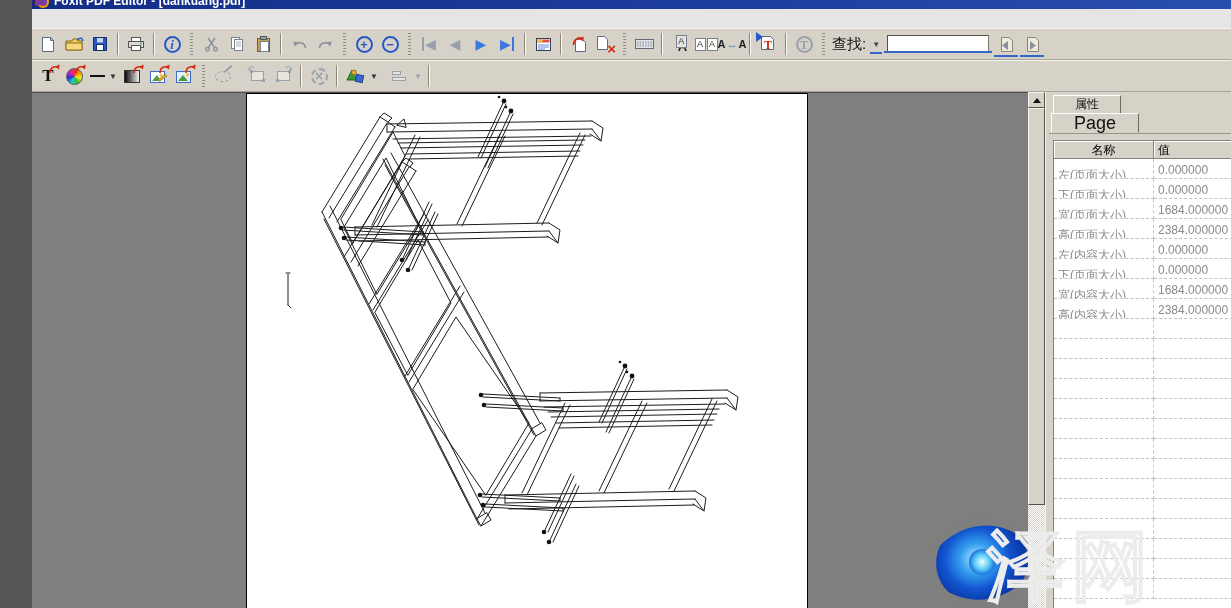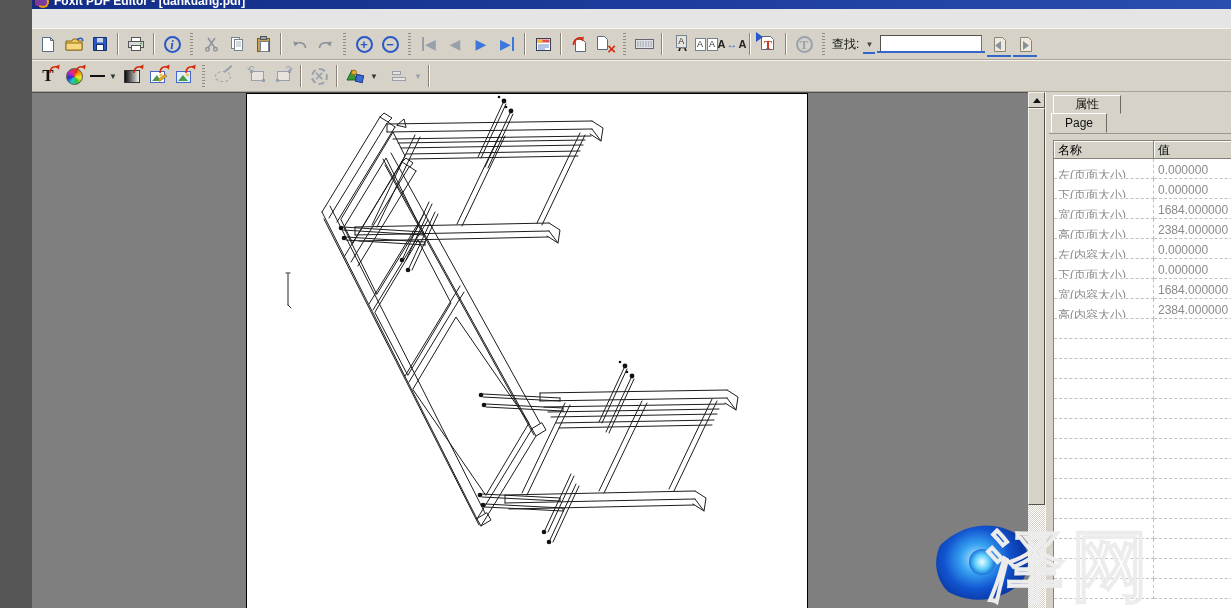--- a/index.html
+++ b/index.html
@@ -32,21 +32,21 @@
         background:repeating-linear-gradient(180deg,#908c84 0 1px,transparent 1px 3px);}
   .g{font-size:14px;line-height:1;}
   .blue{color:#3c78dc;} .dis{color:#98a0ac;}
   .navbar-l{border-left:2px solid currentColor;padding-left:1px;}
   .navbar-r{border-right:2px solid currentColor;padding-right:1px;}
   .circle-ic{width:17px;height:17px;border:2px solid #2858c8;border-radius:50%;color:#2858c8;
              display:flex;align-items:center;justify-content:center;font-weight:bold;font-size:13px;line-height:1;}
   .circle-ic.gray{border-color:#9aa2ae;color:#9aa2ae;}
   .rarr{position:absolute;top:1px;right:1px;}
   .bun:after{content:"";position:absolute;left:1px;right:1px;bottom:0;height:2px;background:#3567c8;}
-  .find-label{font-size:12px;color:#111;margin:0 3px 0 2px;white-space:nowrap;}
+  .find-label{font-size:15px;color:#111;margin:0 3px 0 2px;white-space:nowrap;}
   .find-dd{position:relative;width:14px;height:20px;display:flex;align-items:center;justify-content:center;
            color:#444;font-size:8px;flex:none;}
   .find-input{width:102px;height:18px;border:1px solid #7a766c;border-top-color:#55524a;border-left-color:#55524a;
            background:#fff;font-size:12px;padding:0 3px;margin:0 4px;position:relative;}
   .wheel{width:17px;height:17px;border-radius:50%;border:1px solid #555;
          background:conic-gradient(#e33,#e90,#ee2,#3b3,#2cc,#23c,#c2c,#e33);}
   .linetool{width:15px;height:2px;background:#111;}
   .gradrect{width:16px;height:13px;border:1px solid #333;background:linear-gradient(90deg,#0a0a0a,#f2f2f2);}
   .ddarrow{font-size:8px;color:#333;width:12px;text-align:center;flex:none;}
   .ddarrow.dis{color:#9aa2ae;}
@@ -78,27 +78,27 @@
   .sb-thumb{position:absolute;left:0;top:16px;width:17px;height:397px;background:#d6d2c8;
      border:1px solid;border-color:#f6f4ef #55524a #55524a #f6f4ef;}
   .splitter{position:absolute;left:1013px;top:0;width:4px;height:516px;background:#d6d2c8;border-left:1px solid #f6f4ef;}
 
   
   .props{position:absolute;left:1017px;top:0;width:214px;height:516px;background:#d6d2c8;overflow:hidden;}
   .props-tab-row{height:21px;padding-top:2px;}
   .props-tab{display:inline-block;height:19px;line-height:17px;padding:0 21px;margin-left:4px;font-size:12px;color:#111;
      background:#d6d2c8;border:1px solid #fff;border-right-color:#6e6a60;border-bottom:1px solid #d6d2c8;}
   .page-tab-row{height:21px;border-bottom:1px solid #9a968c;}
-  .page-tab{display:inline-block;height:20px;line-height:18px;padding:0 13px;margin-left:2px;font-size:12px;color:#111;
+  .page-tab{display:inline-block;height:20px;line-height:18px;padding:0 22px;margin-left:2px;font-size:18px;color:#111;
      background:#d6d2c8;border:1px solid #fff;border-right-color:#6e6a60;border-bottom:1px solid #d6d2c8;}
   .grid{position:absolute;left:4px;top:48px;right:0;bottom:0;background:#fff;
      border:1px solid #86827a;border-right:none;border-bottom:none;font-size:12px;overflow:hidden;}
   .grid-header{display:flex;height:18px;background:#d6d2c8;color:#000;}
   .gh-name{width:100px;border-right:1px solid #86827a;border-bottom:1px solid #86827a;
-     box-shadow:inset 1px 1px 0 #fff;padding:1px 4px;}
+     box-shadow:inset 1px 1px 0 #fff;padding:1px 4px;text-align:center;}
   .gh-value{flex:1;border-bottom:1px solid #86827a;box-shadow:inset 1px 1px 0 #fff;padding:1px 4px;}
   .grid-row{display:flex;height:20px;color:#8a8a8a;}
   .gr-name{width:100px;padding:8px 4px;border-right:1px dashed #c2c2c2;border-bottom:1px dashed #c2c2c2;
      overflow:hidden;white-space:nowrap;}
   .gr-value{flex:1;padding:4px 4px;border-bottom:1px dashed #c2c2c2;white-space:nowrap;overflow:hidden;}
 
   .watermark{position:absolute;left:880px;top:415px;pointer-events:none;}
 </style>
 </head>
 <body>

